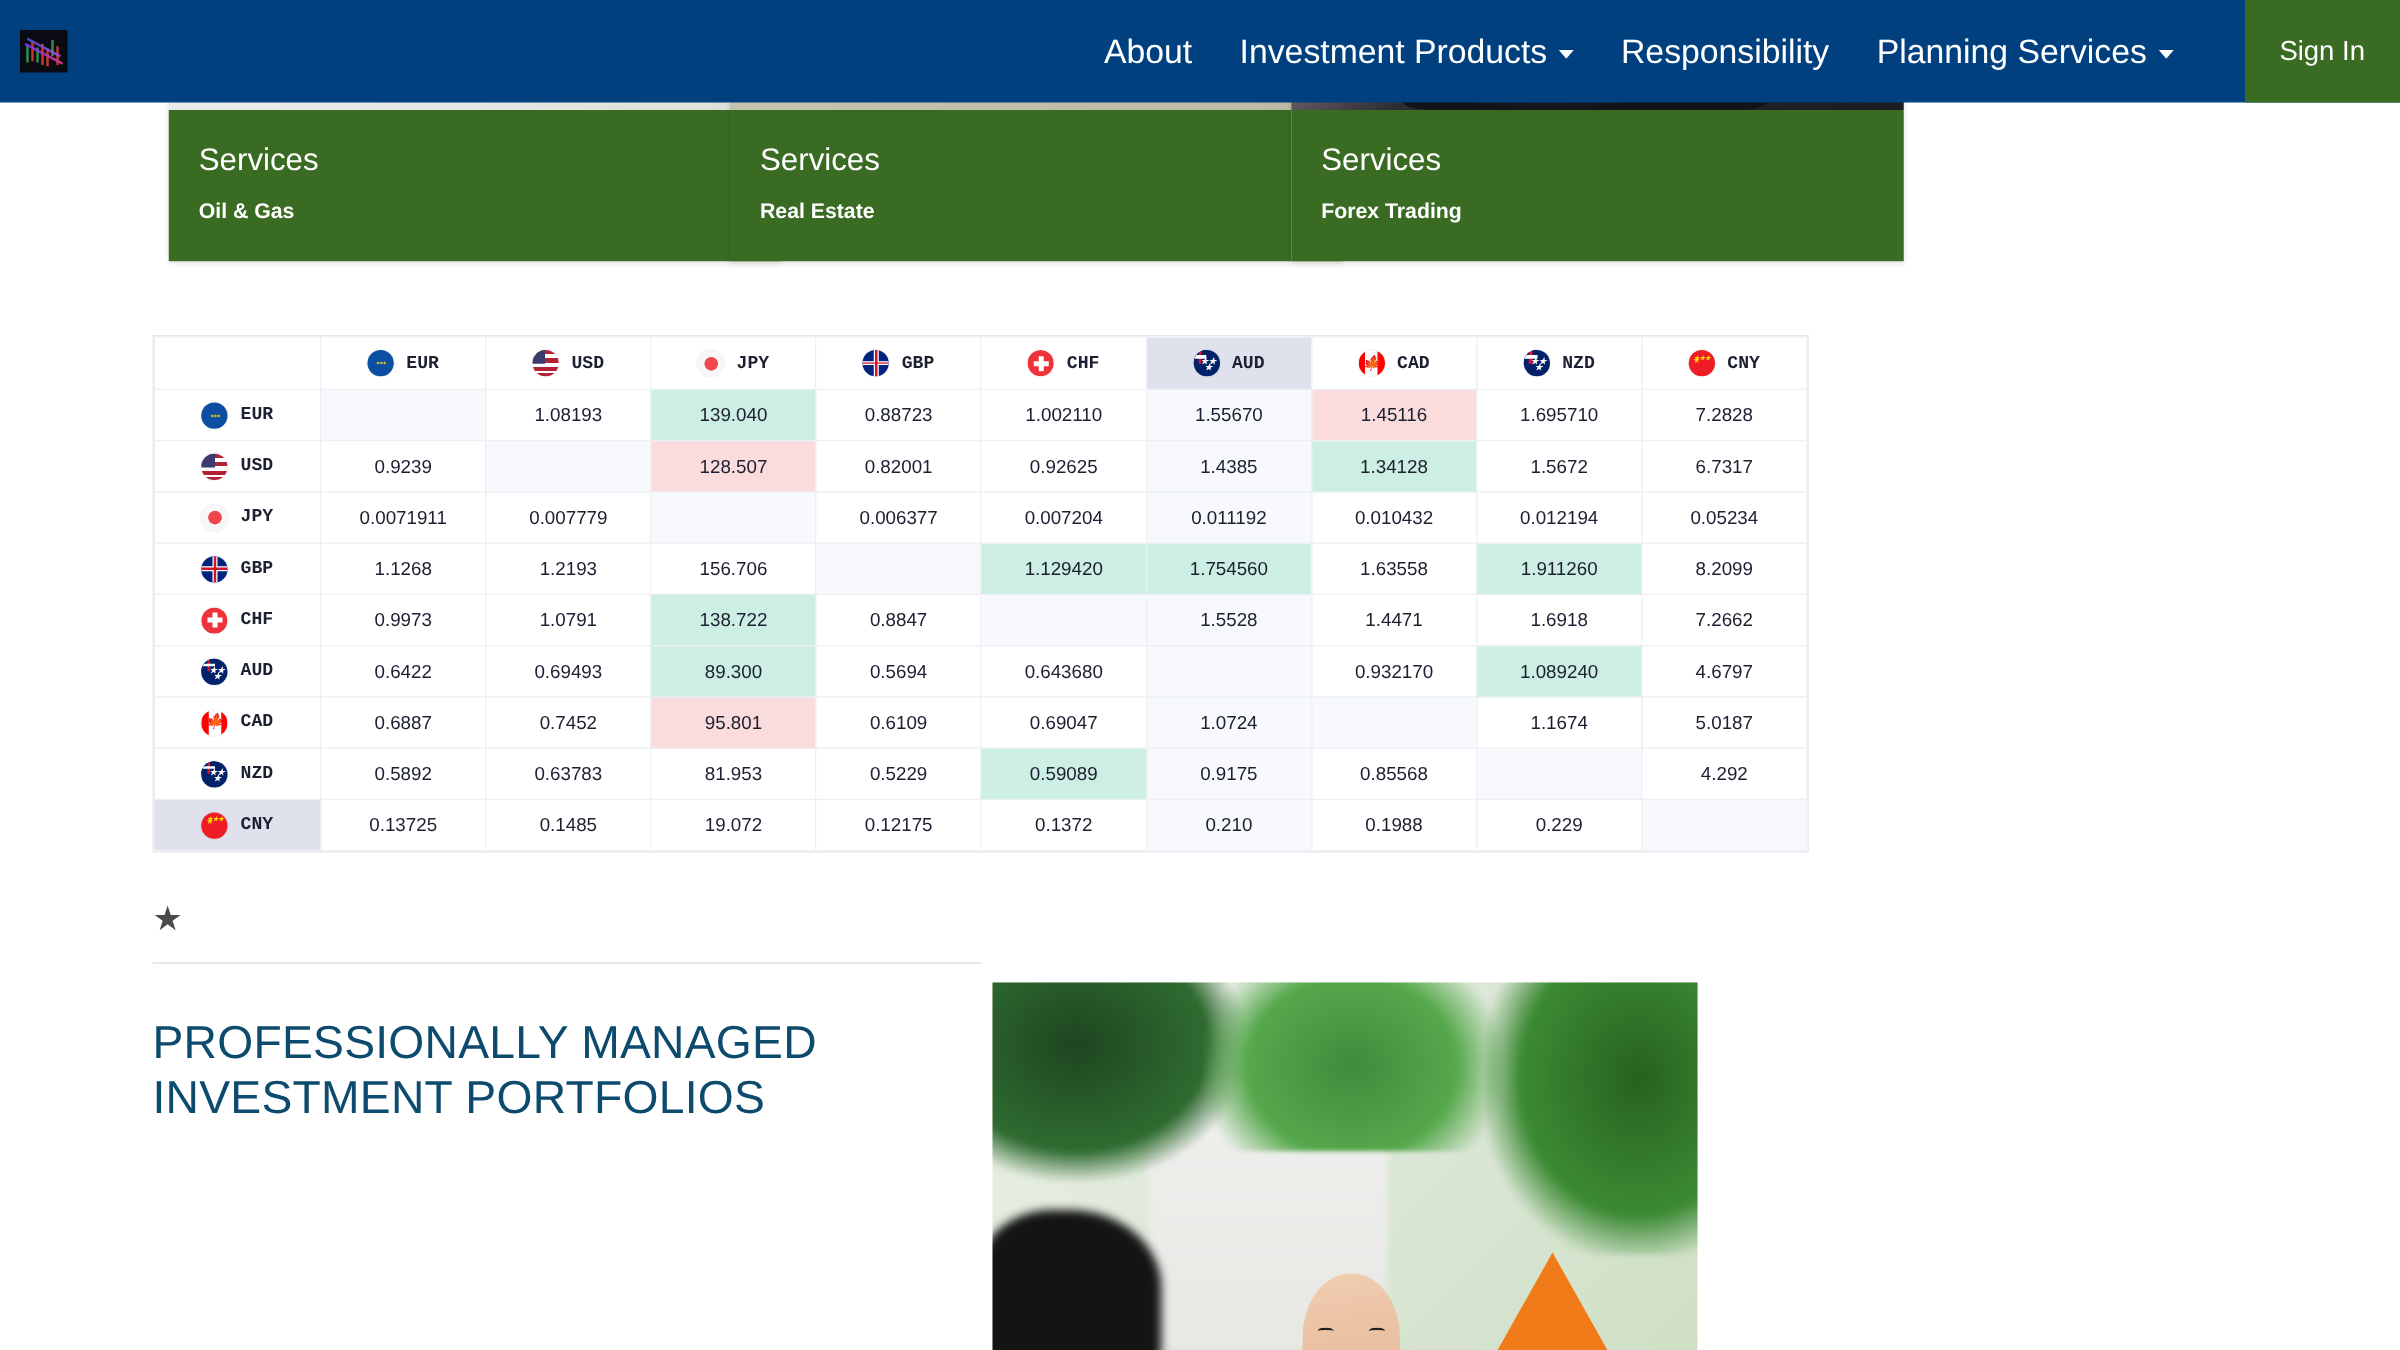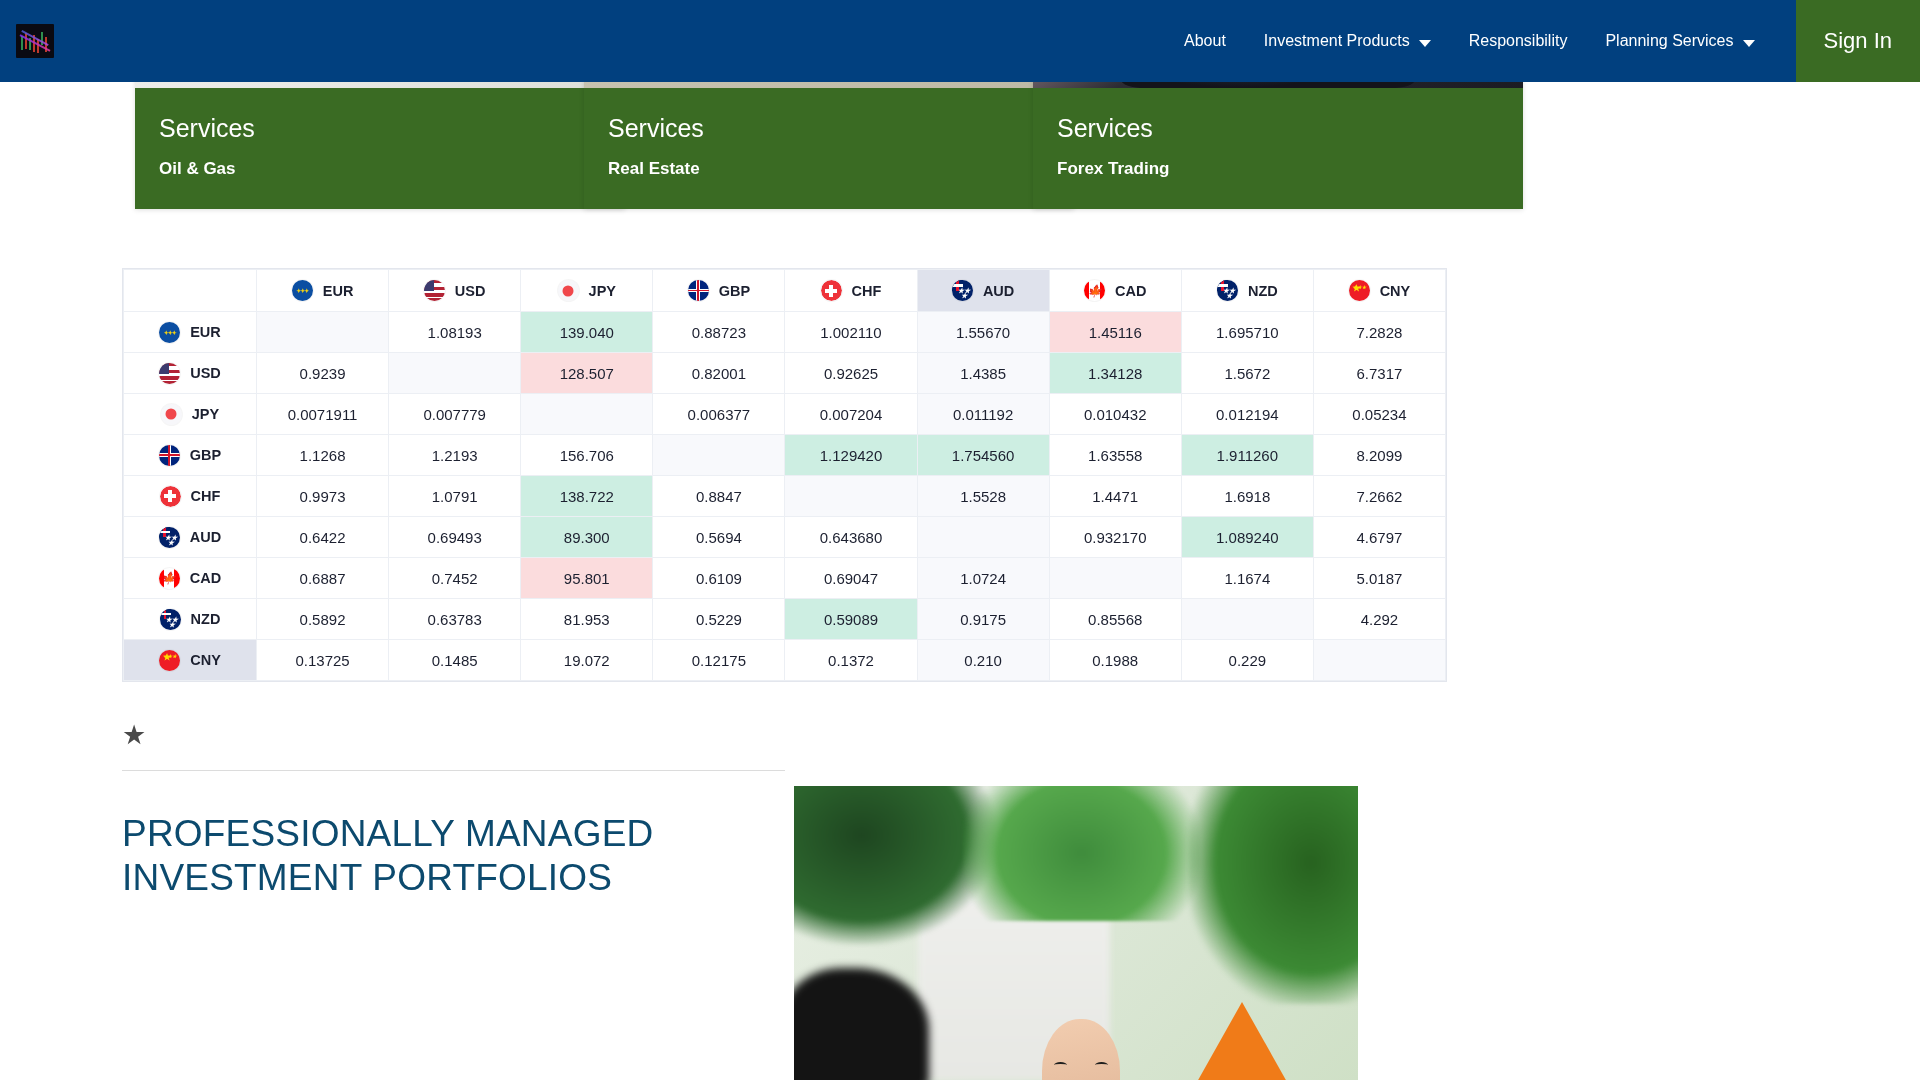--- a/index.html
+++ b/index.html
@@ -28,38 +28,38 @@
   .logo-box .cs { position: absolute; width: 2px; background: #c0392b; }
   .logo-box .cs.g { background: #2f8f4e; }
   .logo-box .streak {
     position: absolute; height: 2px; background: linear-gradient(90deg,#7b2ff7,#e6399b);
     transform: rotate(28deg); opacity: .85;
   }
   .nav-right {
     margin-left: auto; display: flex; align-items: center; height: 82px;
   }
   .nav-link {
-    color: #ffffff; font-size: 16px; padding: 0 19px;
+    color: #ffffff; font-size: 27px; padding: 0 19px;
     text-decoration: none; white-space: nowrap;
     display: flex; align-items: center; gap: 9px;
     height: 82px; cursor: pointer;
   }
   .caret {
     width: 0; height: 0;
     border-left: 6px solid transparent;
     border-right: 6px solid transparent;
     border-top: 7px solid #ffffff;
     display: inline-block;
     position: relative; top: 2px;
   }
   .signin-btn {
     background: #3a6b23;
     color: #ffffff; font-size: 22px;
     height: 82px; display: flex; align-items: center;
-    padding: 0 28px; cursor: pointer; margin-left: 22px;
+    padding: 0 28px; cursor: pointer; margin-left: 38px;
   }
 
   
   .cards-row {
     position: absolute; top: 0; left: 0; width: 1528px; height: 250px;
   }
   .card {
     position: absolute; top: -56px;
     width: 490px;
     background: #ffffff;
@@ -100,21 +100,21 @@
     color: #1c2030;
     text-align: center;
     font-weight: normal;
     padding: 0 4px;
   }
   table.fx thead th { height: 42px; font-weight: bold; font-size: 14.5px; }
   table.fx .corner { width: 133px; }
   table.fx .rowhead {
     font-weight: bold; font-size: 14.5px;
   }
-  .cellflex { display: flex; align-items: center; justify-content: center; gap: 10px; }
+  .cellflex { display: flex; align-items: center; justify-content: center; gap: 10px; font-family: Liberation Mono, monospace; }
   .flag {
     width: 21px; height: 21px; border-radius: 50%;
     display: inline-block; flex: 0 0 21px;
     position: relative; overflow: hidden;
     box-shadow: 0 0 0 1px rgba(0,0,0,.04);
   }
   .f-eur { background: #0b4ea2; }
   .f-eur:after{ content:"✦✦✦"; position:absolute; inset:0; color:#f5d312; font-size:6px;
     display:flex; align-items:center; justify-content:center; letter-spacing:-1px;}
   .f-usd { background: linear-gradient(#b22234 0 16%, #fff 16% 32%, #b22234 32% 48%,

